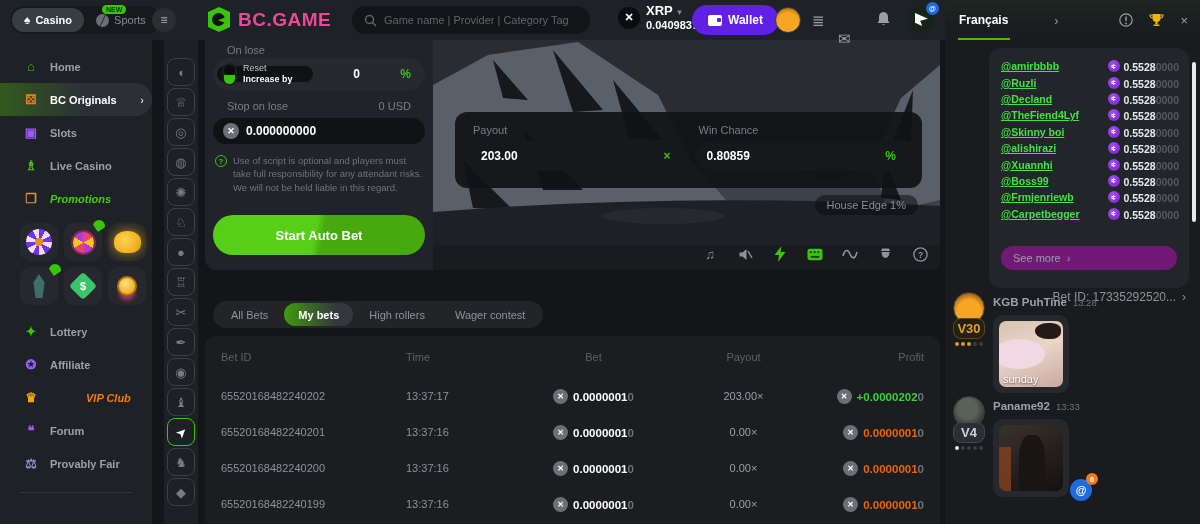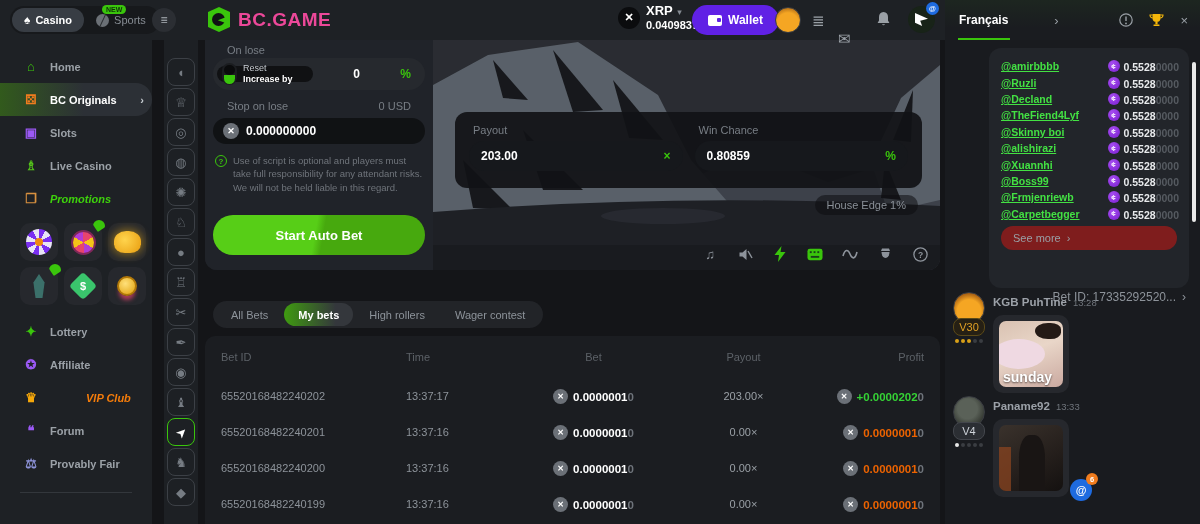--- a/index.html
+++ b/index.html
@@ -129,42 +129,42 @@
   .chat-head-icons { position:absolute; right:12px; display:flex; gap:16px; align-items:center; }
   .chi { color:#9aa0a6; font-size:13px; }
   .lang-underline { position:absolute; left:13px; top:38px; width:52px; height:2px; background:#3ac50c; }
   .rainlist { position:absolute; left:44px; top:8px; width:200px; height:240px; background:#22252a; border-radius:12px; padding:10px 10px 0 12px; }
   .rain-row { display:flex; align-items:center; justify-content:space-between; height:16.4px; }
   .rain-name { color:#43e143; font-size:10.5px; font-weight:bold;text-decoration:underline; }
   .rain-amt { display:flex; align-items:center; gap:4px; }
   .coin-purple { width:12px; height:12px; border-radius:50%; background:radial-gradient(circle at 35% 30%, #a64df0, #7a1fd0); color:#fff; font-size:8px; font-weight:bold; display:flex; align-items:center; justify-content:center; }
   .amt-main { color:#e8eaec; font-size:10.5px; font-weight:bold; }
   .amt-trail { color:#565b61; font-size:10.5px; font-weight:bold; }
-  .see-more { margin-top:4px; width:176px; height:24px; background:#7f1d1d; border-radius:13px; display:flex; align-items:center; color:#9aa0a6; font-size:11px; padding-left:12px; gap:6px; }
+  .see-more { margin-top:24px; width:176px; height:24px; background:#701a75; border-radius:13px; display:flex; align-items:center; color:#9aa0a6; font-size:11px; padding-left:12px; gap:6px; }
   .chat-scroll { position:absolute; left:247px; top:22px; width:4px; height:160px; background:#e9e9e9; border-radius:2px; }
   .betid-bar { position:absolute; right:14px; top:250px; display:flex; align-items:flex-start; gap:6px; color:#8d939a; font-size:12px; }
   .msg { position:absolute; left:7px; width:240px; }
   .msg-av { width:32px; height:32px; border-radius:50%; flex:none; }
   .av-kgb { background:radial-gradient(circle at 50% 62%, #f5a623 0 50%, #9a5410 80%); border:1px solid #3a3d42; }
   .av-pan { background:radial-gradient(circle at 45% 40%, #5a6158 0 40%, #22251f 90%); border:1px solid #3a3d42; }
-  .vbadge { margin-top:-6px; width:32px; text-align:center; border-radius:8px; font-size:11px; font-weight:normal; padding:2px 0; position:relative; z-index:2; }
+  .vbadge { margin-top:-6px; width:32px; text-align:center; border-radius:8px; font-size:13px; font-weight:bold; padding:2px 0; position:relative; z-index:2; }
   .v30 { background:#262014; color:#e0a024; border:1px solid #5b4a18; }
   .v4 { background:#2b2e33; color:#cfd4da; border:1px solid #43464c; }
   .stars { display:flex; gap:2px; justify-content:center; margin-top:3px; }
   .star { width:4px; height:4px; border-radius:50%; background:#3a3d42; }
   .star.gold { background:#d8a018; }
   .star.white { background:#e8e8e8; }
   .msg-name { color:#9ca1a8; font-size:11.5px; font-weight:bold; }
   .msg-time { color:#6f747b; font-size:9.5px; margin-left:6px; font-weight:normal; }
   .gif-bubble { margin-top:5px; width:76px; height:78px; background:#26282d; border-radius:10px; padding:6px; }
   .gif { width:64px; height:66px; border-radius:7px; position:relative; overflow:hidden; }
   .gif-sunday { background:linear-gradient(160deg,#d9c2b2 0%, #e9d6c8 45%, #caa9a0 100%); }
   .gif-sunday:before { content:""; position:absolute; right:2px; top:2px; width:26px; height:16px; background:#241a16; border-radius:50% 40% 40% 50%; }
   .gif-sunday:after { content:""; position:absolute; left:-6px; bottom:18px; width:52px; height:30px; background:#efd9e2; border-radius:50%; }
-  .gif-cap { position:absolute; left:4px; bottom:2px; color:#fff; font-size:14px; font-weight:bold; z-index:2; text-shadow:0 1px 2px rgba(0,0,0,.6); }
+  .gif-cap { position:absolute; left:4px; bottom:2px; color:#fff; font-size:11px; font-weight:normal; z-index:2; text-shadow:0 1px 2px rgba(0,0,0,.6); }
   .gif-dark { background:linear-gradient(150deg,#3a322c 0%, #241e1b 60%, #141110 100%); }
   .gif-dark:before { content:""; position:absolute; left:20px; top:10px; width:26px; height:56px; background:#191514; border-radius:40% 40% 0 0; }
   .gif-dark:after { content:""; position:absolute; left:-4px; top:22px; width:16px; height:44px; background:#8a4420; opacity:.75; }
   .mention-bub { position:absolute; width:22px; height:22px; background:#1e6be0; border-radius:50%; color:#fff; font-size:11px; font-weight:bold; display:flex; align-items:center; justify-content:center; }
   .mention-cnt { position:absolute; top:-6px; right:-6px; width:12px; height:12px; background:#f07c1e; border-radius:50%; color:#fff; font-size:7.5px; font-weight:bold; display:flex; align-items:center; justify-content:center; }
 
   svg.ic { display:block; }
 </style>
 </head>
 <body>
@@ -182,20 +182,27 @@
         <span class="ball"></span>
         <span>Sports</span>
       </div>
     </div>
     <div class="circle-btn abs" style="left:152px; top:8px;">
       <span>≡</span>
     </div>
     <div class="brand">
       <span class="brand-logo"></span>
       <span class="brand-name">BC.GAME</span>
+    </div>
+    <div class="search">
+      <svg class="ic" width="13" height="13" viewBox="0 0 13 13">
+          <circle cx="5.5" cy="5.5" r="4" fill="none" stroke="#5f656c" stroke-width="1.5"></circle>
+          <line x1="8.6" y1="8.6" x2="12" y2="12" stroke="#5f656c" stroke-width="1.5"></line>
+        </svg>
+      <input type="text" placeholder="Game name | Provider | Category Tag" style="">
     </div>
     <div class="balwrap">
       <span class="coin-black">✕</span>
       <span class="balcol">
         <span>
           <span class="balcur">XRP</span>
           <span class="chev">▾</span>
         </span>
         <span class="balamt">0.04098372</span>
       </span>

